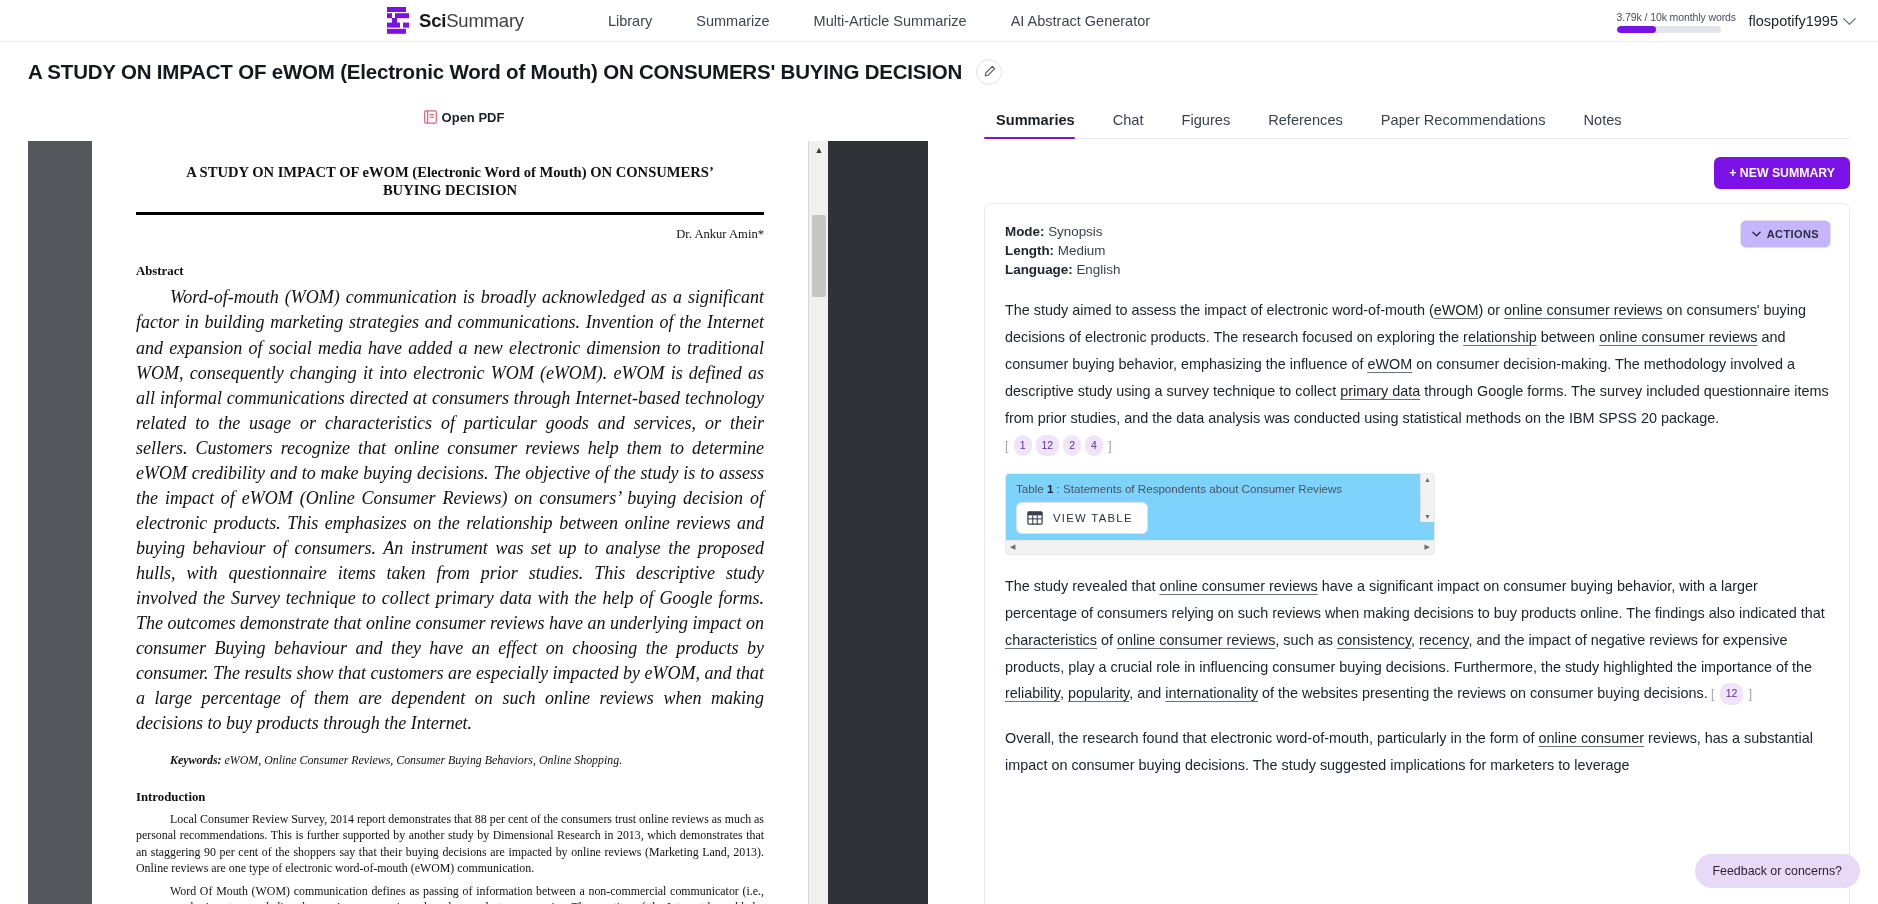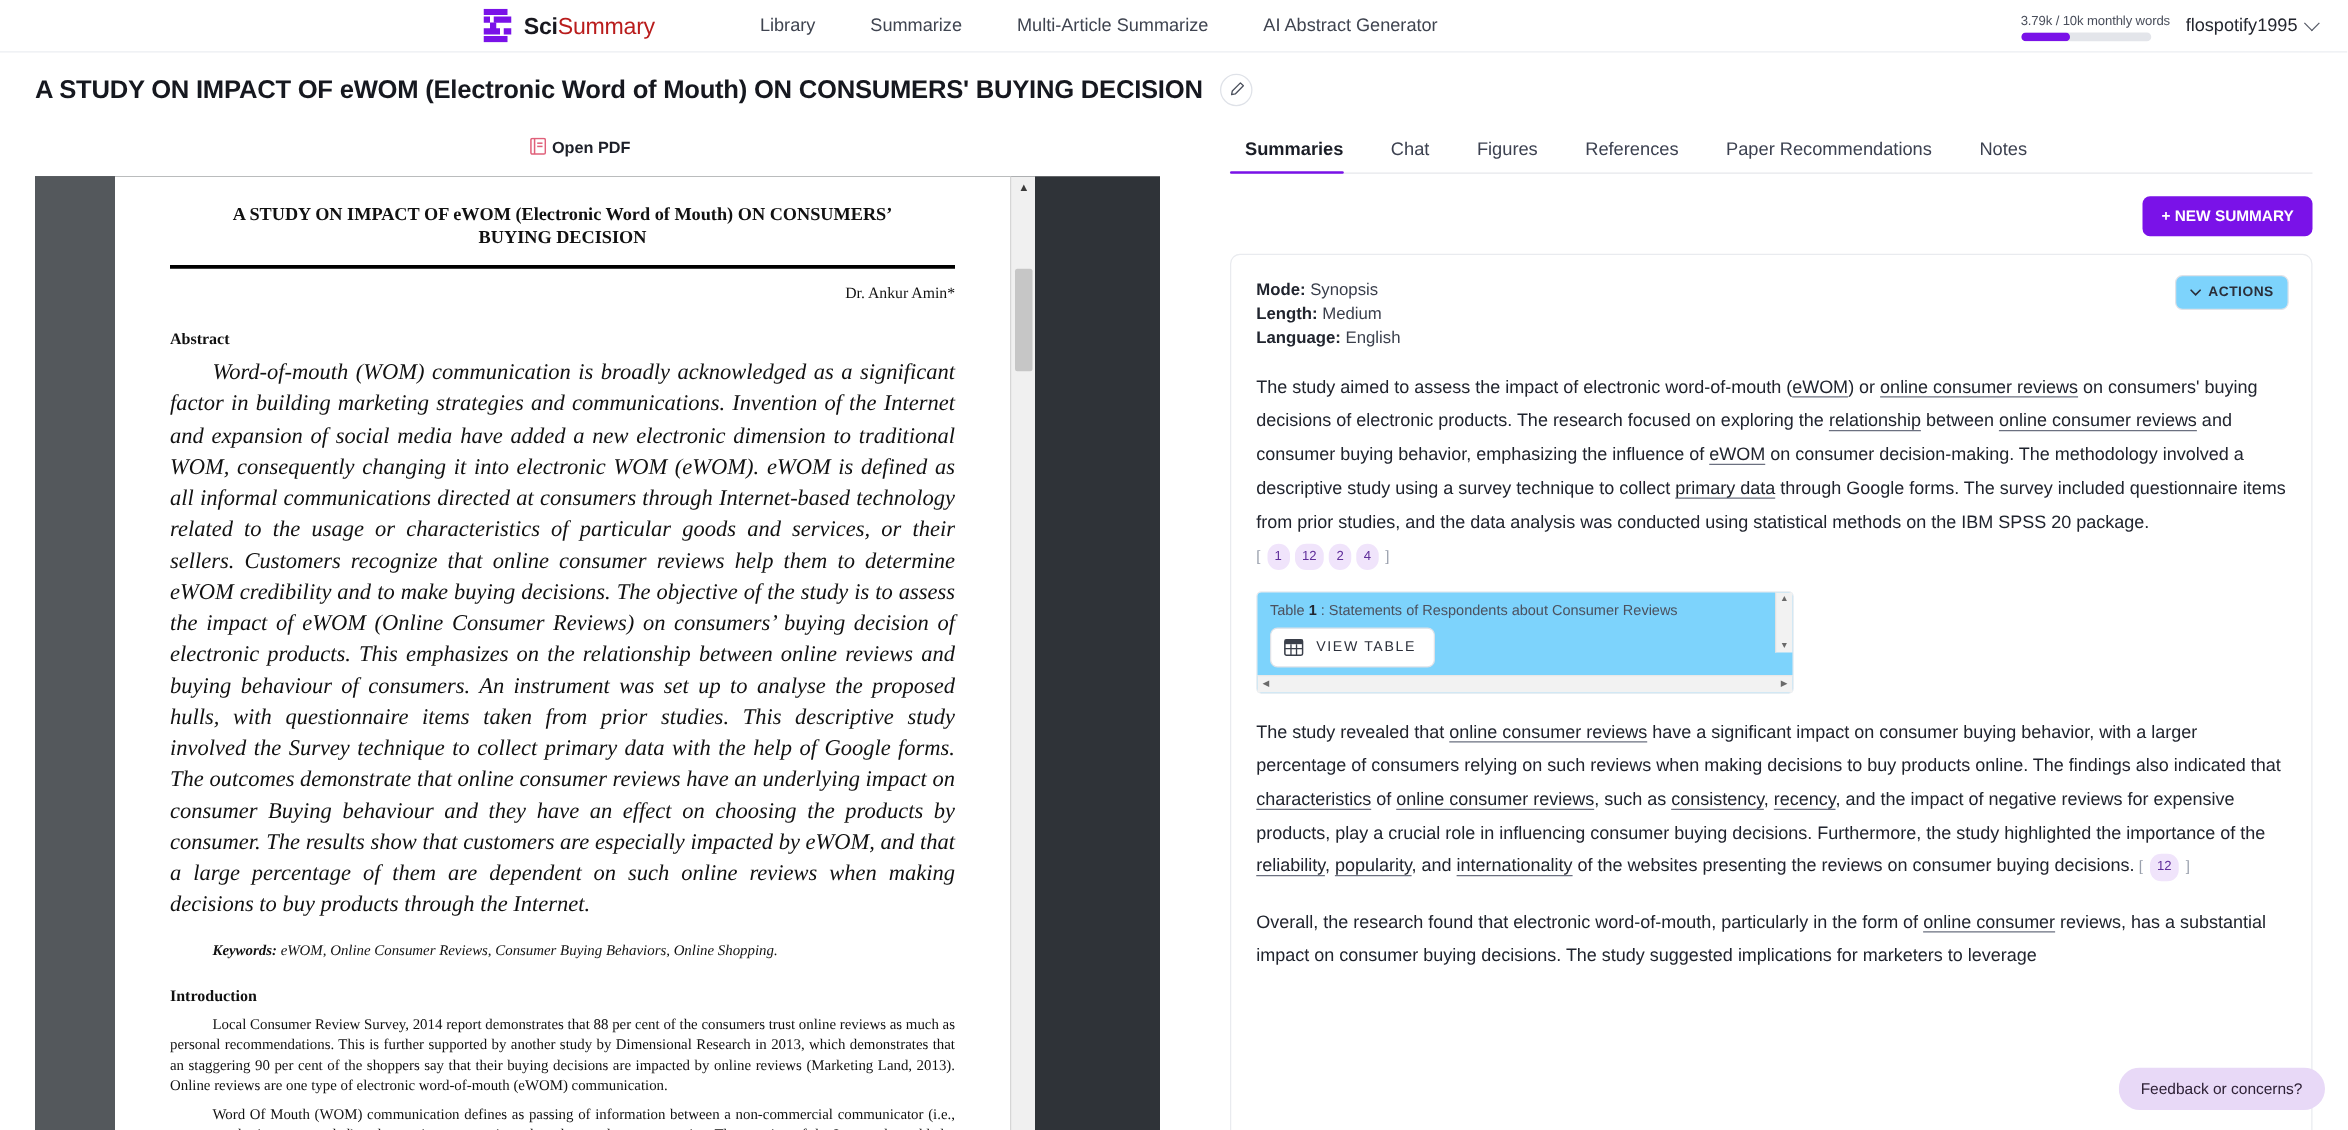--- a/index.html
+++ b/index.html
@@ -18,21 +18,21 @@
     display: flex;
     align-items: center;
     border-bottom: 1px solid #eceef2;
     background: #fff;
     position: relative;
   }
   .brand { display: flex; align-items: center; gap: 9px; margin-left: 386px; }
   .logo-mark { width: 24px; height: 27px; display: block; }
   .brand-text { font-size: 18.5px; letter-spacing: -0.2px; white-space: nowrap; }
   .brand-text .b1 { font-weight: 700; color: #18181f; }
-  .brand-text .b2 { font-weight: 400; color: #b91c1c; }
+  .brand-text .b2 { font-weight: 400; color: #404040; }
 
   .navlinks { display: flex; align-items: center; gap: 0; margin-left: 62px; }
   .navlink {
     font-size: 14.5px; color: #3f4450; padding: 0 22px;
     white-space: nowrap; cursor: pointer; text-decoration: none;
   }
 
   .topright {
     position: absolute; right: 24px; top: 0; height: 42px;
     display: flex; align-items: center; gap: 28px;
@@ -150,21 +150,21 @@
 
   
   .sum-card {
     border: 1px solid #e9ebef; border-radius: 8px; margin-top: 14px;
     padding: 18px 20px 20px 20px; position: relative; background: #fff;
     height: 100%;
     overflow: hidden;
   }
   .actions-btn {
     position: absolute; top: 16px; right: 18px;
-    border: 1px solid #dfe2e8; border-radius: 6px; background: #7dd3fc;
+    border: 1px solid #dfe2e8; border-radius: 6px; background: #c4b5fd;
     font-size: 11px; font-weight: 600; letter-spacing: .4px; color: #2a2e39;
     padding: 7px 11px; display: flex; align-items: center; gap: 6px; cursor: pointer;
   }
   .meta { font-size: 13.4px; line-height: 1.42; color: #20242e; }
   .meta b { font-weight: 700; }
   .meta span { color: #3a3f4c; }
 
   .body-txt {
     font-size: 14.4px; line-height: 1.87; color: #20242e;
     margin-top: 18px; text-align: left;

